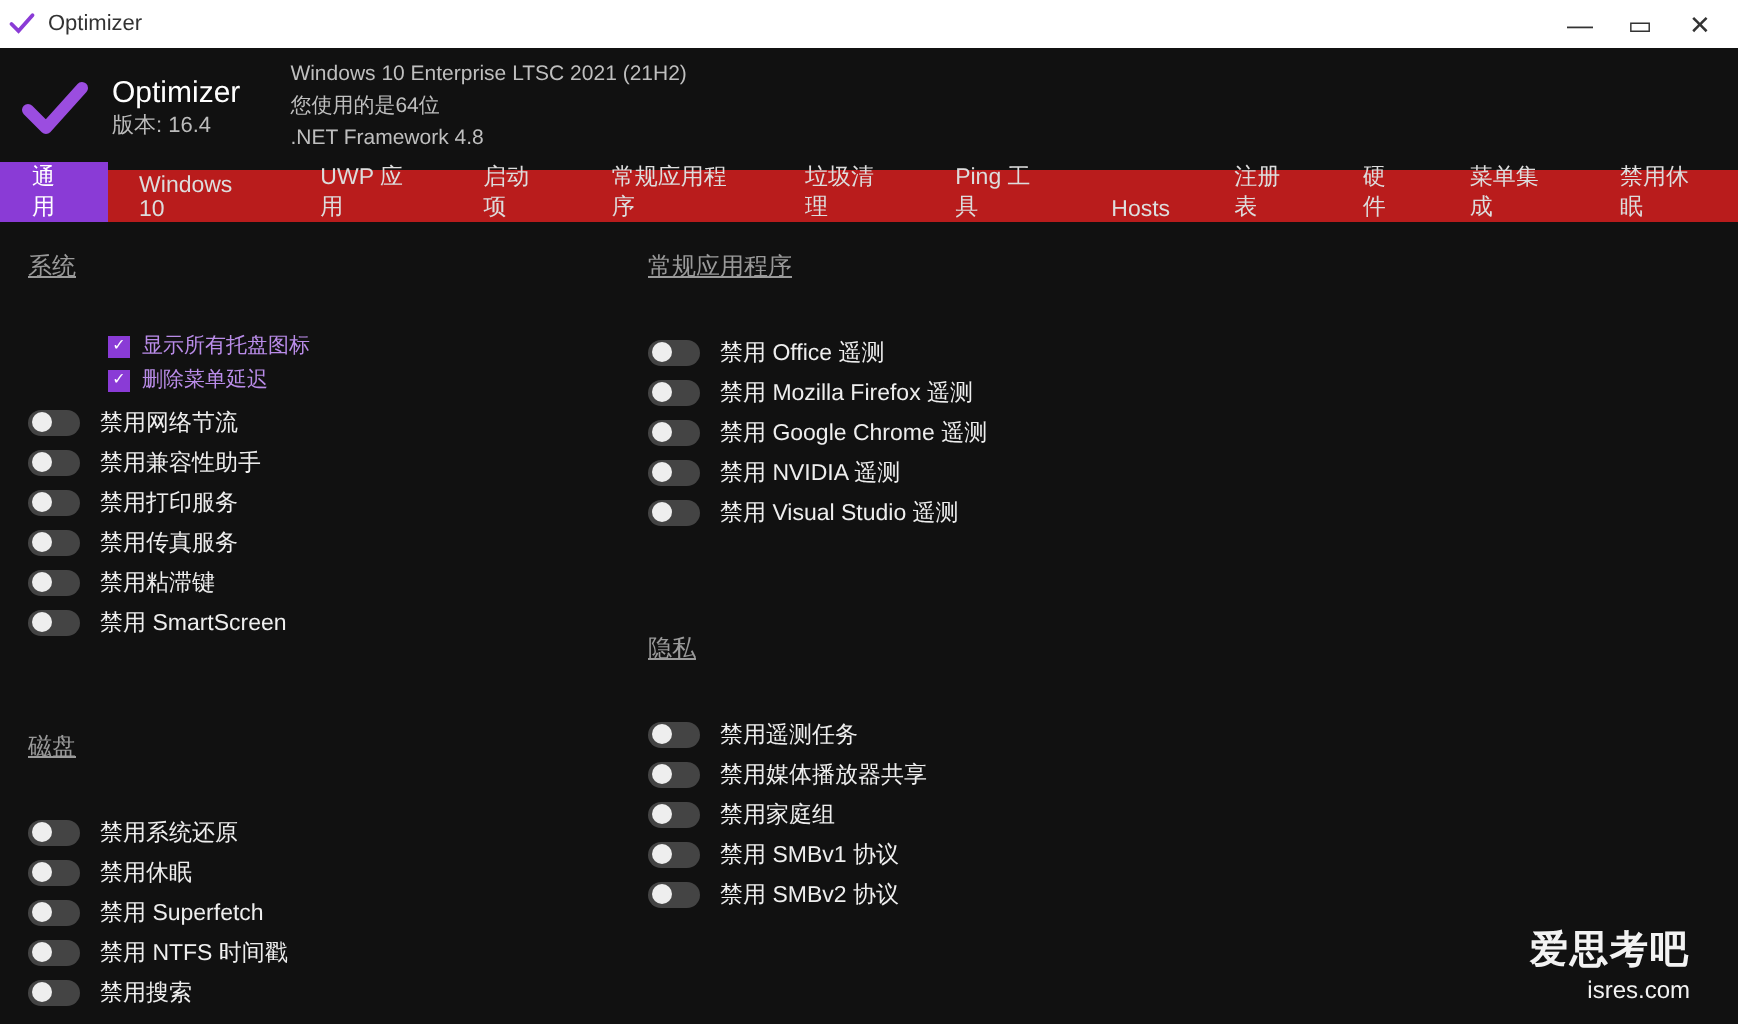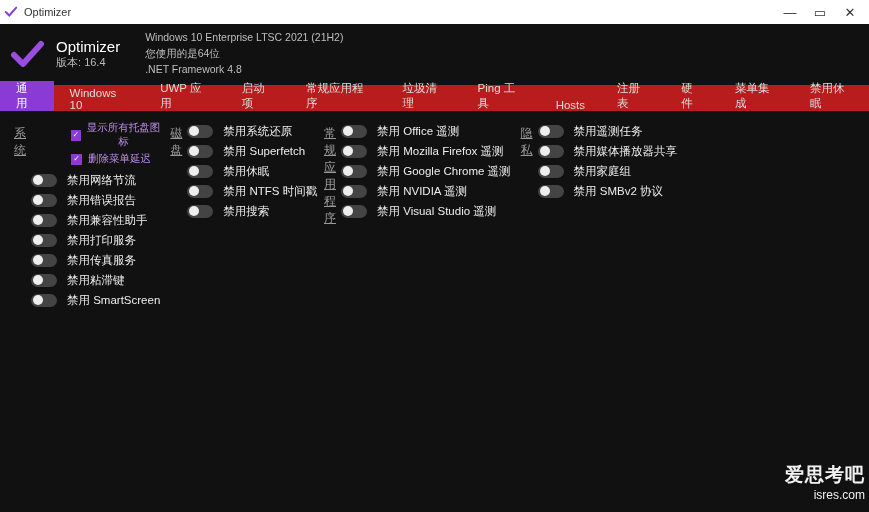--- a/index.html
+++ b/index.html
@@ -11,33 +11,33 @@
 .app { background:#111; color:#ddd; height:calc(512px - 24px); display:flex; flex-direction:column; }
 .header { display:flex; align-items:center; padding:6px 10px 8px 10px; gap:12px; }
 .logo { width:34px; height:34px; }
 .hdr-left .name { font-size:15px; color:#fff; }
 .hdr-left .ver { font-size:11px; color:#bbb; }
 .hdr-right { font-size:10.5px; color:#bfbfbf; line-height:1.5;margin-left:13px; }
 .tabs { display:flex; background:#b91c1c; height:26px; align-items:flex-end; font-size:11.5px; }
 .tab { padding:0 16px; display:flex; align-items:center; color:#ddd; cursor:default; }
 .tab.active { background:#8a3bd6; color:#fff; }
 .content { flex:1; display:flex; padding:10px 14px 6px 14px; gap:20px; overflow:hidden; position:relative; }
-.col { display:flex; flex-direction:row; gap:5px;text-align:center; }
+.col { display:flex; flex-direction:column; gap:18px; }
 .col1 { width:290px; }
 .col2 { width:300px; }
 .section-title { font-size:12px; color:#9a9a9a; text-decoration:underline; margin:4px 0 6px 0; }
 .row { display:flex; align-items:center; gap:10px; height:20px; }
 .toggle { width:26px; height:13px; border-radius:7px; background:#444; position:relative; flex-shrink:0; }
 .toggle::after { content:""; position:absolute; top:1.5px; left:2px; width:10px; height:10px; border-radius:50%; background:#eee; }
 .row .lbl { font-size:11.5px; color:#eee; white-space:nowrap; }
 .subopts { margin-left:40px; display:flex; flex-direction:column; gap:3px; margin-bottom:4px; }
 .subopt { display:flex; align-items:center; gap:6px; font-size:10.5px; }
 .chk { width:11px; height:11px; background:#8a3bd6; display:flex; align-items:center; justify-content:center; color:#fff; font-size:8px; line-height:1; }
 .subopt .slbl { color:#b98ce8; }
-.watermark { position:absolute; right:4px; bottom:10px; text-align:right; color:#f2f2f2; }
+.watermark { position:absolute; right:24px; bottom:10px; text-align:right; color:#f2f2f2; }
 .watermark .w1 { font-size:19px; font-weight:bold; letter-spacing:1px; }
 .watermark .w2 { font-size:12px; }
 </style>
 </head>
 <body>
 
 <div class="titlebar">
   <span class="ticon">
     <svg viewBox="0 0 16 16" width="14" height="14">
         <path d="M2 8 L6 12 L14 3" stroke="#8a3bd6" stroke-width="2.2" fill="none" stroke-linecap="round"></path>
@@ -99,24 +99,20 @@
               <div class="chk">✓</div>
               <span class="slbl">删除菜单延迟</span>
             </div>
           </div>
           <div class="row">
             <div class="toggle"></div>
             <span class="lbl">禁用网络节流</span>
           </div>
           <div class="row">
             <div class="toggle"></div>
-            <span class="lbl">禁用错误报告</span>
-          </div>
-          <div class="row">
-            <div class="toggle"></div>
             <span class="lbl">禁用兼容性助手</span>
           </div>
           <div class="row">
             <div class="toggle"></div>
             <span class="lbl">禁用打印服务</span>
           </div>
           <div class="row">
             <div class="toggle"></div>
             <span class="lbl">禁用传真服务</span>
           </div>
@@ -131,25 +127,25 @@
         </div>
       <div style="height:10px"></div>
       <div class="section-title">磁盘</div>
       <div id="sec-disk">
           <div class="row">
             <div class="toggle"></div>
             <span class="lbl">禁用系统还原</span>
           </div>
           <div class="row">
             <div class="toggle"></div>
+            <span class="lbl">禁用休眠</span>
+          </div>
+          <div class="row">
+            <div class="toggle"></div>
             <span class="lbl">禁用 Superfetch</span>
-          </div>
-          <div class="row">
-            <div class="toggle"></div>
-            <span class="lbl">禁用休眠</span>
           </div>
           <div class="row">
             <div class="toggle"></div>
             <span class="lbl">禁用 NTFS 时间戳</span>
           </div>
           <div class="row">
             <div class="toggle"></div>
             <span class="lbl">禁用搜索</span>
           </div>
         </div>
@@ -188,20 +184,24 @@
           <div class="row">
             <div class="toggle"></div>
             <span class="lbl">禁用媒体播放器共享</span>
           </div>
           <div class="row">
             <div class="toggle"></div>
             <span class="lbl">禁用家庭组</span>
           </div>
           <div class="row">
             <div class="toggle"></div>
+            <span class="lbl">禁用 SMBv1 协议</span>
+          </div>
+          <div class="row">
+            <div class="toggle"></div>
             <span class="lbl">禁用 SMBv2 协议</span>
           </div>
         </div>
     </div>
     <div class="watermark">
       <div class="w1">爱思考吧</div>
       <div class="w2">isres.com</div>
     </div>
   </div>
 </div>

